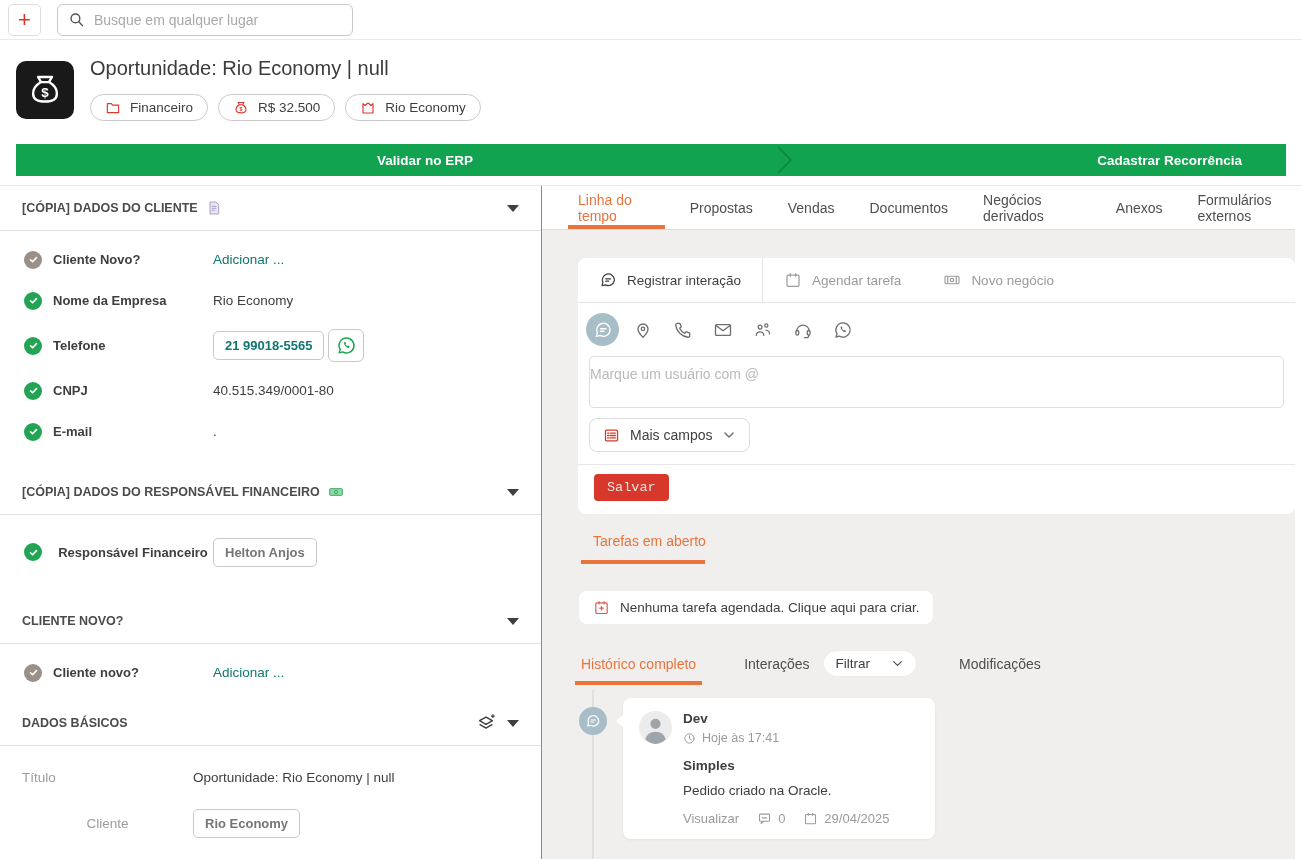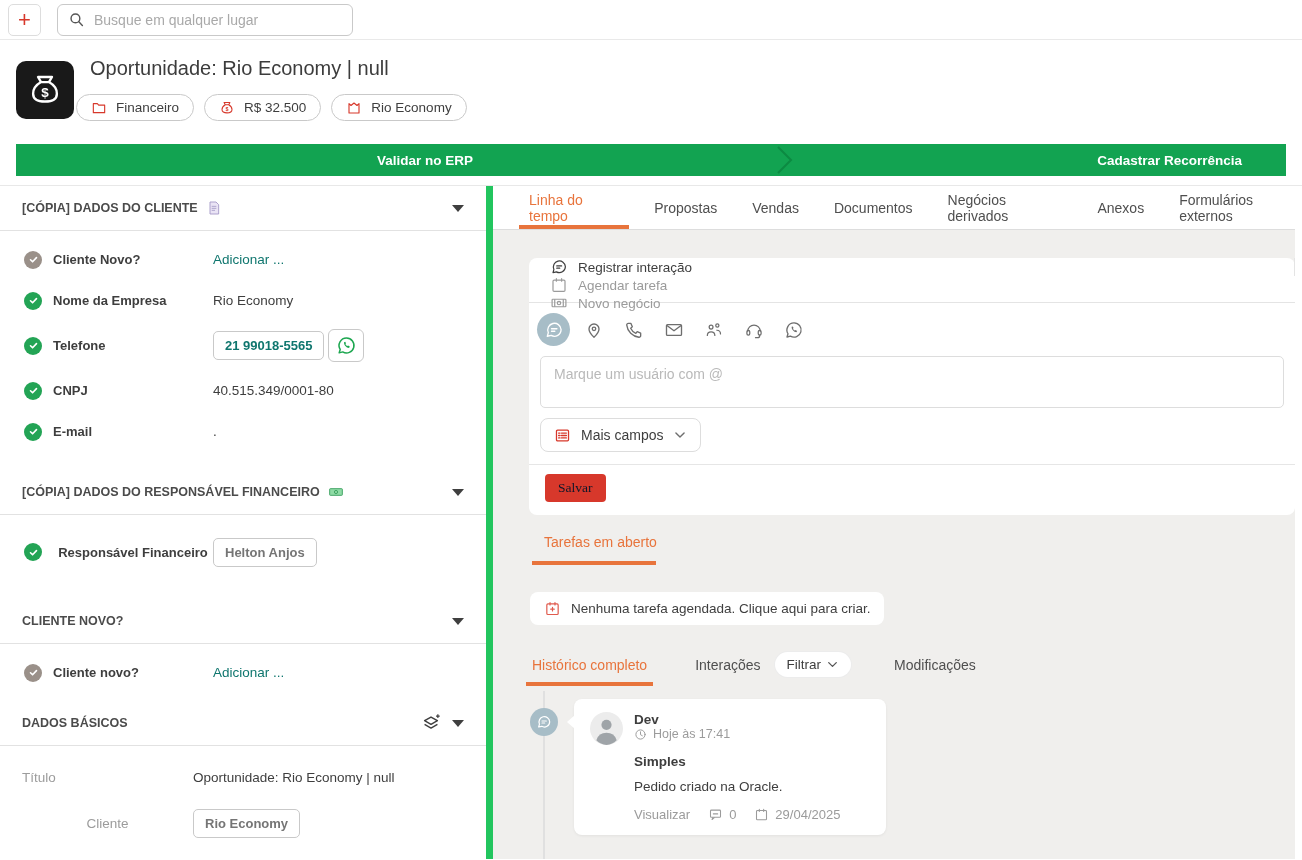--- a/index.html
+++ b/index.html
@@ -16,33 +16,33 @@
   .search { width: 296px; height: 32px; border: 1px solid #c9c9c9; border-radius: 6px; display: flex; align-items: center; padding: 0 10px; gap: 9px; background:#fff; }
   .search svg { width: 17px; height: 17px; color: #555; flex: none; }
   .search input { border: none; outline: none; flex: 1; font-size: 14px; color: #555; font-family: inherit; background: transparent; }
   .search input::placeholder { color: #a9a9a9; }
 
   
   .header { height: 104px; position: relative; background: #fff; }
   .entity-icon { position: absolute; left: 16px; top: 21px; width: 58px; height: 58px; background: #191919; border-radius: 10px; display: flex; align-items: center; justify-content: center; }
   .entity-icon svg { width: 38px; height: 38px; color: #fff; }
   .page-title { position: absolute; left: 90px; top: 17px; font-size: 20px; color: #3c3c3c; }
-  .badges { position: absolute; left: 76px; top: 54px; display: flex; gap: 10px; }
+  .badges { position: absolute; left: 90px; top: 54px; display: flex; gap: 10px; }
   .badge { height: 27px; border: 1px solid #c9c9c9; border-radius: 14px; background: #fff; display: flex; align-items: center; gap: 9px; padding: 0 14px; font-size: 13.5px; color: #3e3e3e; cursor: pointer; }
   .badge svg { width: 16px; height: 16px; color: #d7382b; }
 
   
   .stagebar { margin-left: 16px; width: 1270px; height: 32px; background: #12a351; display: flex; position: relative; color: #fff; font-weight: bold; font-size: 13.5px; }
   .stage-left { width: 774px; display: flex; align-items: center; justify-content: center; cursor: pointer; padding-left: 44px; }
   .stage-right { flex: 1; display: flex; align-items: center; justify-content: flex-end; padding-right: 44px; cursor: pointer; }
   .stage-chevron { position: absolute; left: 760px; top: 2px; }
 
   
   .content { margin-top: 9px; border-top: 1px solid #e8e8e8; display: flex; height: 674px; }
-  .sidebar { width: 493px; border-right: 7px solid #22c55e; background: #fff; overflow: hidden; }
+  .sidebar { width: 542px; border-right: 1px solid #22c55e; background: #fff; overflow: hidden; }
   .main { flex: 1; background: #f0efed; overflow: hidden; position: relative; }
   .scroll-strip { position: absolute; top: 186px; right: 0; width: 7px; height: 674px; background: #fff; }
 
   
   .section-head { display: flex; align-items: center; height: 44px; padding: 0 22px; gap: 8px; }
   .section-head.mt { margin-top: 10px; }
   .section-title { font-size: 12.5px; font-weight: bold; color: #4b4b4b; }
   .section-head .caret { margin-left: auto; }
   .caret { width: 0; height: 0; border-left: 6px solid transparent; border-right: 6px solid transparent; border-top: 7px solid #3f3f3f; cursor: pointer; }
   .head-icon { width: 16px; height: 16px; }
@@ -68,64 +68,64 @@
   .wa-btn svg { width: 21px; height: 21px; }
 
   
   .main-tabs { background: #fff; height: 44px; border-bottom: 1px solid #ddd; display: flex; align-items: stretch; padding-left: 36px; gap: 35px; }
   .tab { position: relative; display: flex; align-items: center; font-size: 14px; color: #4f4f4f; cursor: pointer; }
   .tab.active { color: #e8743c; }
   .tab.active::after { content: ""; position: absolute; left: -10px; right: -10px; bottom: 0; height: 4px; background: #e8743c; }
 
   
   .composer { margin: 28px 7px 0 36px; background: #fff; border-radius: 8px; }
-  .ctabs { display: flex; border-bottom: 1px solid #e4e4e4; height: 45px; flex-direction: column; }
+  .ctabs { display: flex; border-bottom: 1px solid #e4e4e4; height: 45px; }
   .ctab { display: flex; align-items: center; gap: 10px; padding: 0 21px; font-size: 13.5px; color: #9b9b9b; cursor: pointer; }
   .ctab svg { width: 18px; height: 18px; }
   .ctab.active { color: #3e3e3e; border-right: 1px solid #e4e4e4; }
   .channels { display: flex; align-items: center; gap: 7px; padding: 10px 0 8px 8px; }
   .chan { width: 33px; height: 33px; border-radius: 50%; border: none; background: transparent; display: flex; align-items: center; justify-content: center; color: #6e6e6e; cursor: pointer; }
   .chan svg { width: 20px; height: 20px; }
   .chan.active { background: #a7bdc7; color: #fff; }
-  .composer textarea { display: block; margin: 2px 11px 10px; width: calc(100% - 22px); height: 52px; border: 1px solid #ddd; border-radius: 5px; resize: none; padding: 9px 13px; font-family: inherit; font-size: 14px; color: #3e3e3e; outline: none; }
+  .composer textarea { display: block; margin: 2px 11px 10px; width: calc(100% - 22px); height: 52px; border: 1px solid #ddd; border-radius: 5px; resize: none; padding: 9px 0; font-family: inherit; font-size: 14px; color: #3e3e3e; outline: none; }
   .composer textarea::placeholder { color: #b9b9b9; }
   .more-row { padding: 0 11px 12px; }
   .more-btn { display: flex; align-items: center; gap: 10px; height: 34px; padding: 0 13px; border: 1px solid #ddd; border-radius: 8px; background: #fff; font-size: 14px; color: #3e3e3e; font-family: inherit; cursor: pointer; }
   .more-btn .list-ic { width: 17px; height: 17px; color: #d7382b; }
   .more-btn .chev { width: 14px; height: 14px; color: #6e6e6e; }
   .composer-footer { border-top: 1px solid #e6e6e6; padding: 9px 0 13px 16px; }
-  .save-btn { background: #d7382b; color: #0f172a; border: none; border-radius: 4px; padding: 6px 13px; font-size: 13.5px; font-family: Liberation Serif, serif; cursor: pointer; }
+  .save-btn { background: #d7382b; color: #e5e5e5; border: none; border-radius: 4px; padding: 6px 13px; font-size: 13.5px; font-family: Liberation Mono, monospace; cursor: pointer; }
 
   
   .tasks-tab { margin: 19px 0 0 51px; display: inline-block; color: #e8743c; font-size: 14px; cursor: pointer; }
   .tasks-underline { margin: 11px 0 0 39px; width: 124px; height: 4px; background: #e8743c; }
   .task-empty { margin: 27px 0 0 37px; display: inline-flex; align-items: center; gap: 10px; background: #fff; border-radius: 8px; padding: 8px 14px; font-size: 13.5px; color: #3e3e3e; cursor: pointer; }
   .task-empty svg { width: 17px; height: 17px; color: #e05b4e; }
 
   
   .history-tabs { margin: 27px 0 0 39px; display: flex; align-items: center; }
   .htab { font-size: 14px; color: #4f4f4f; cursor: pointer; }
   .htab.active { color: #e8743c; position: relative; }
   .htab.active::after { content: ""; position: absolute; left: -6px; right: -6px; bottom: -13px; height: 4px; background: #e8743c; }
   .gap1 { width: 48px; } .gap2 { width: 14px; } .gap3 { width: 43px; }
-  .filter-btn { display: flex; align-items: center; gap: 5px; background: #fff; border: none; border-radius: 14px; padding: 5px 12px; font-size: 13.5px; color: #3e3e3e; font-family: inherit; cursor: pointer; box-shadow: 0 0 0 1px #ececec; }
+  .filter-btn { display: flex; align-items: center; gap: 21px; background: #fff; border: none; border-radius: 14px; padding: 5px 12px; font-size: 13.5px; color: #3e3e3e; font-family: inherit; cursor: pointer; box-shadow: 0 0 0 1px #ececec; }
   .filter-btn svg { width: 13px; height: 13px; color: #555; }
 
   
   .timeline { position: relative; margin: 22px 0 0 37px; }
   .tl-line { position: absolute; left: 13px; top: -8px; height: 800px; width: 2px; background: #e0e0e0; }
   .tl-entry { position: relative; margin-bottom: 26px; }
   .tl-node { position: absolute; left: 0; top: 9px; width: 28px; height: 28px; border-radius: 50%; display: flex; align-items: center; justify-content: center; color: #fff; }
   .tl-node svg { width: 16px; height: 16px; }
   .tl-node.blue { background: #a7bdc7; }
   .tl-card { position: relative; margin-left: 44px; width: 312px; background: #fff; border-radius: 8px; padding: 13px 16px; display: flex; gap: 11px; box-shadow: 0 1px 3px rgba(0,0,0,0.06); }
   .tl-card::before { content: ""; position: absolute; left: -7px; top: 16px; width: 0; height: 0; border-top: 7px solid transparent; border-bottom: 7px solid transparent; border-right: 8px solid #fff; }
   .tl-avatar { width: 33px; height: 33px; flex: none; }
   .tl-author { font-weight: bold; font-size: 13.5px; color: #3e3e3e; }
-  .tl-time { display: flex; align-items: center; gap: 6px; color: #9b9b9b; font-size: 12.5px; }
+  .tl-time { display: flex; align-items: center; gap: 6px; color: #9b9b9b; font-size: 12.5px; margin-top: 5px; }
   .tl-time svg { width: 13px; height: 13px; }
   .tl-title { font-weight: bold; font-size: 13.5px; margin-top: 13px; }
   .tl-text { font-size: 13.5px; margin-top: 10px; }
   .tl-footer { display: flex; align-items: center; gap: 18px; margin-top: 13px; color: #9b9b9b; font-size: 13px; }
   .tl-link { cursor: pointer; }
   .tl-meta { display: flex; align-items: center; gap: 6px; }
   .tl-meta svg { width: 15px; height: 15px; }
 </style>
 </head>
 <body>

